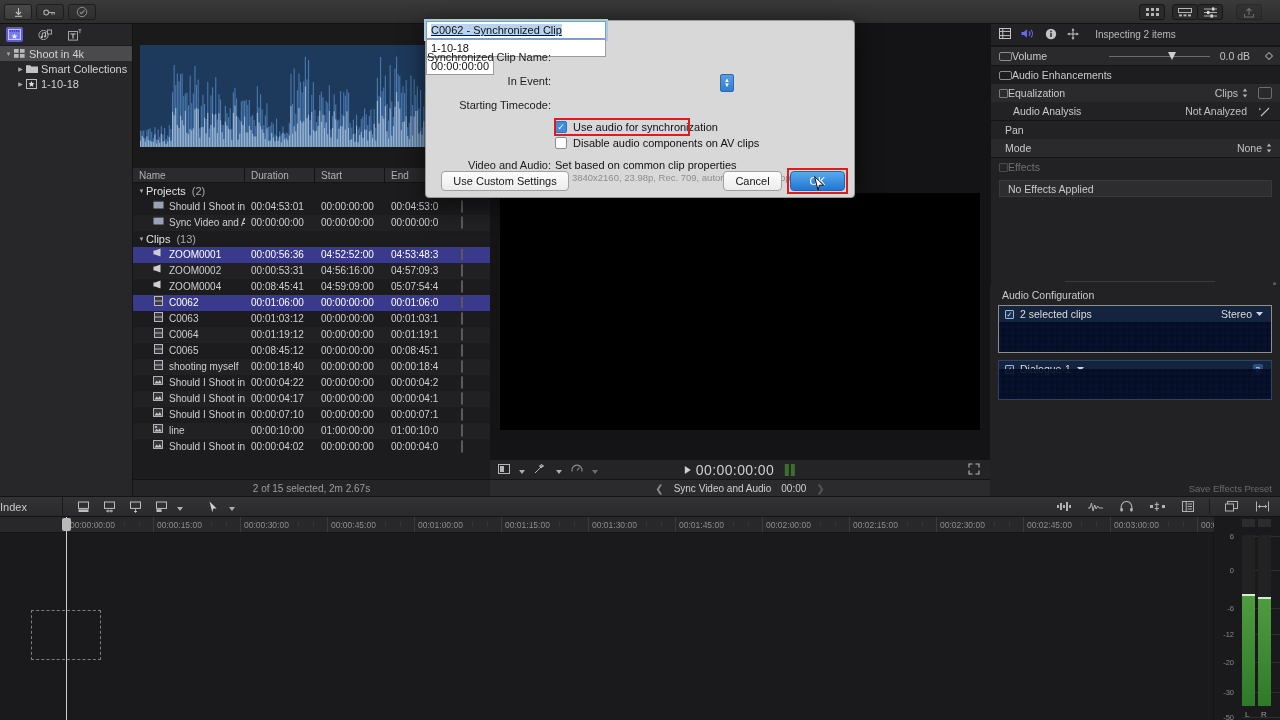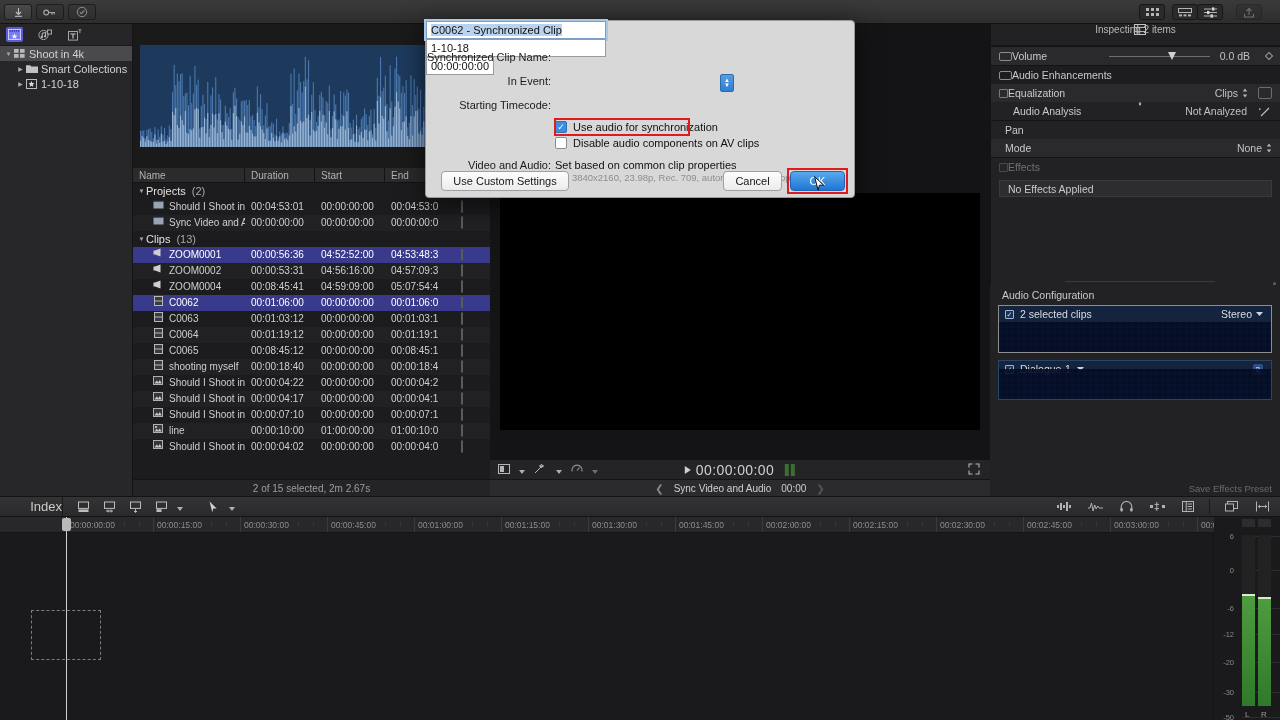--- a/index.html
+++ b/index.html
@@ -90,21 +90,21 @@
   .vb-right { position:absolute; right:10px; }
   .tl-hdr { position:absolute; left:0; bottom:0; width:500px; height:17px;
     background:#2b2b2d; border-top:1px solid #141414; display:flex; align-items:center;
     justify-content:center; gap:10px; font-size:10px; color:#cfcfcf; }
   .tl-arrow { color:#8a8a8a; font-size:10px; }
 
   
   .inspector { position:absolute; left:990px; top:24px; width:290px; height:472px;
     background:#222224; border-left:1px solid #141414; }
   .ins-tabs { height:22px; display:flex; align-items:center; padding-left:8px; gap:10px;
-    border-bottom:1px solid #161616; position:relative;flex-direction:column; }
+    border-bottom:1px solid #161616; position:relative; }
   .ins-title { position:absolute; left:0; right:0; text-align:center; font-size:10px; color:#b8b8b8; }
   .ins-row { height:18px; display:flex; align-items:center; padding:0 8px; font-size:10.5px;
     color:#c9c9c9; position:relative; }
   .ins-row.shade { background:#2a2a2c; }
   .ins-row.header { background:#1d1d1f; }
   .ins-sep { height:1px; background:#141414; }
   .ins-lbl { flex:1; display:flex; align-items:center; }
   .ins-val { color:#c0c0c0; display:flex; align-items:center; gap:4px; }
   .spk { width:13px; height:9px; border:1px solid #8d8d8d; border-radius:2px; display:inline-block; }
   .slider { flex:1; height:1px; background:#6d6d6d; margin:0 10px; position:relative; }
@@ -134,21 +134,21 @@
   .badge { background:#2d4f86; color:#e6eefb; font-size:8px; padding:1px 3px; border-radius:2px; }
   .ins-scroll { position:absolute; right:4px; top:258px; width:3px; height:22px;
     background:#5a5a5a; border-radius:2px; }
   .sep-line { position:absolute; left:1065px; top:281px; width:150px; height:1px; background:#3b3b3d; }
   .save-preset { position:absolute; right:8px; top:483px; font-size:9.5px; color:#6a6a6a; }
 
   
   .tlbar { position:absolute; left:0; top:496px; width:1280px; height:21px;
     background:linear-gradient(#333335,#2a2a2c); border-top:1px solid #131313;
     border-bottom:1px solid #131313; display:flex; align-items:center; }
-  .tl-index { width:62px; text-align:right; font-size:13px; color:#cacaca; }
+  .tl-index { width:62px; text-align:left; font-size:11px; color:#cacaca; }
   .tl-div { width:1px; height:21px; background:#1a1a1a; }
   .tl-ico { display:flex; align-items:center; justify-content:center; width:20px; height:16px; }
   .timeline { position:absolute; left:0; top:517px; width:1280px; height:203px; background:#1e1e20; }
   .ruler { position:absolute; left:0; top:0; width:1214px; height:16px;
     background:#28282a; border-bottom:1px solid #151515; overflow:hidden; }
   .tick { position:absolute; top:0; width:1px; height:16px; background:#3b3b3d; }
   .tick.minor { top:4px; height:5px; background:#343436; }
   .rlabel { position:absolute; top:3px; font-size:8.5px; color:#8e8e8e; white-space:nowrap; }
   .playhead { position:absolute; left:66px; top:0; width:1px; height:203px; background:#cfcfcf; }
   .ph-knob { position:absolute; left:62px; top:1px; width:9px; height:13px;
@@ -165,21 +165,21 @@
   .mcap { position:absolute; left:0; right:0; height:2px; background:#d6ebd0; }
   .mLR { position:absolute; bottom:1px; font-size:8px; color:#9a9a9a; }
   .mtop { position:absolute; top:2px; width:13px; height:8px; background:#2c2c2e; }
   .dialog { position:absolute; left:425px; top:20px; width:430px; height:178px;
     background:#d8d8d8; border:1px solid #9a9a9a; border-radius:4px;
     box-shadow:0 6px 26px rgba(0,0,0,.6); color:#111; font-size:11px; }
   .d-row { position:absolute; display:flex; align-items:center; }
   .d-label { text-align:right; color:#1a1a1a; font-size:11px; }
   .d-input { background:#fff; border:1px solid #9b9b9b; height:18px; display:flex;
     align-items:center; padding:0 4px; font-size:11px; color:#111; }
-  .d-input.focus { box-shadow:0 0 0 2px #a8c8e8; border-color:#7d9dc4; }
+  .d-input.focus { box-shadow:0 0 0 2px #a8c8e8; border-color:#7d9dc4;text-decoration:underline; }
   .sel-text { background:#b9d3ee; }
   .stepper { width:14px; height:18px; background:linear-gradient(#5a9de0,#2f7ed0);
     border:1px solid #2a6bb0; border-radius:2px; display:flex; flex-direction:column;
     align-items:center; justify-content:center; color:#fff; font-size:6px; line-height:5px; }
   .d-chk { width:12px;height:12px; border:1px solid #8d8d8d; border-radius:2px; background:#fff;
     display:flex; align-items:center; justify-content:center; }
   .d-chk.on { background:#3d8ee0; border-color:#2f72b8; color:#fff; font-size:9px; }
   .redbox { position:absolute; border:2px solid #e01b1b; }
   .d-btn { height:20px; border:1px solid #a0a0a0; border-radius:4px;
     background:linear-gradient(#fdfdfd,#ececec); display:flex; align-items:center;

